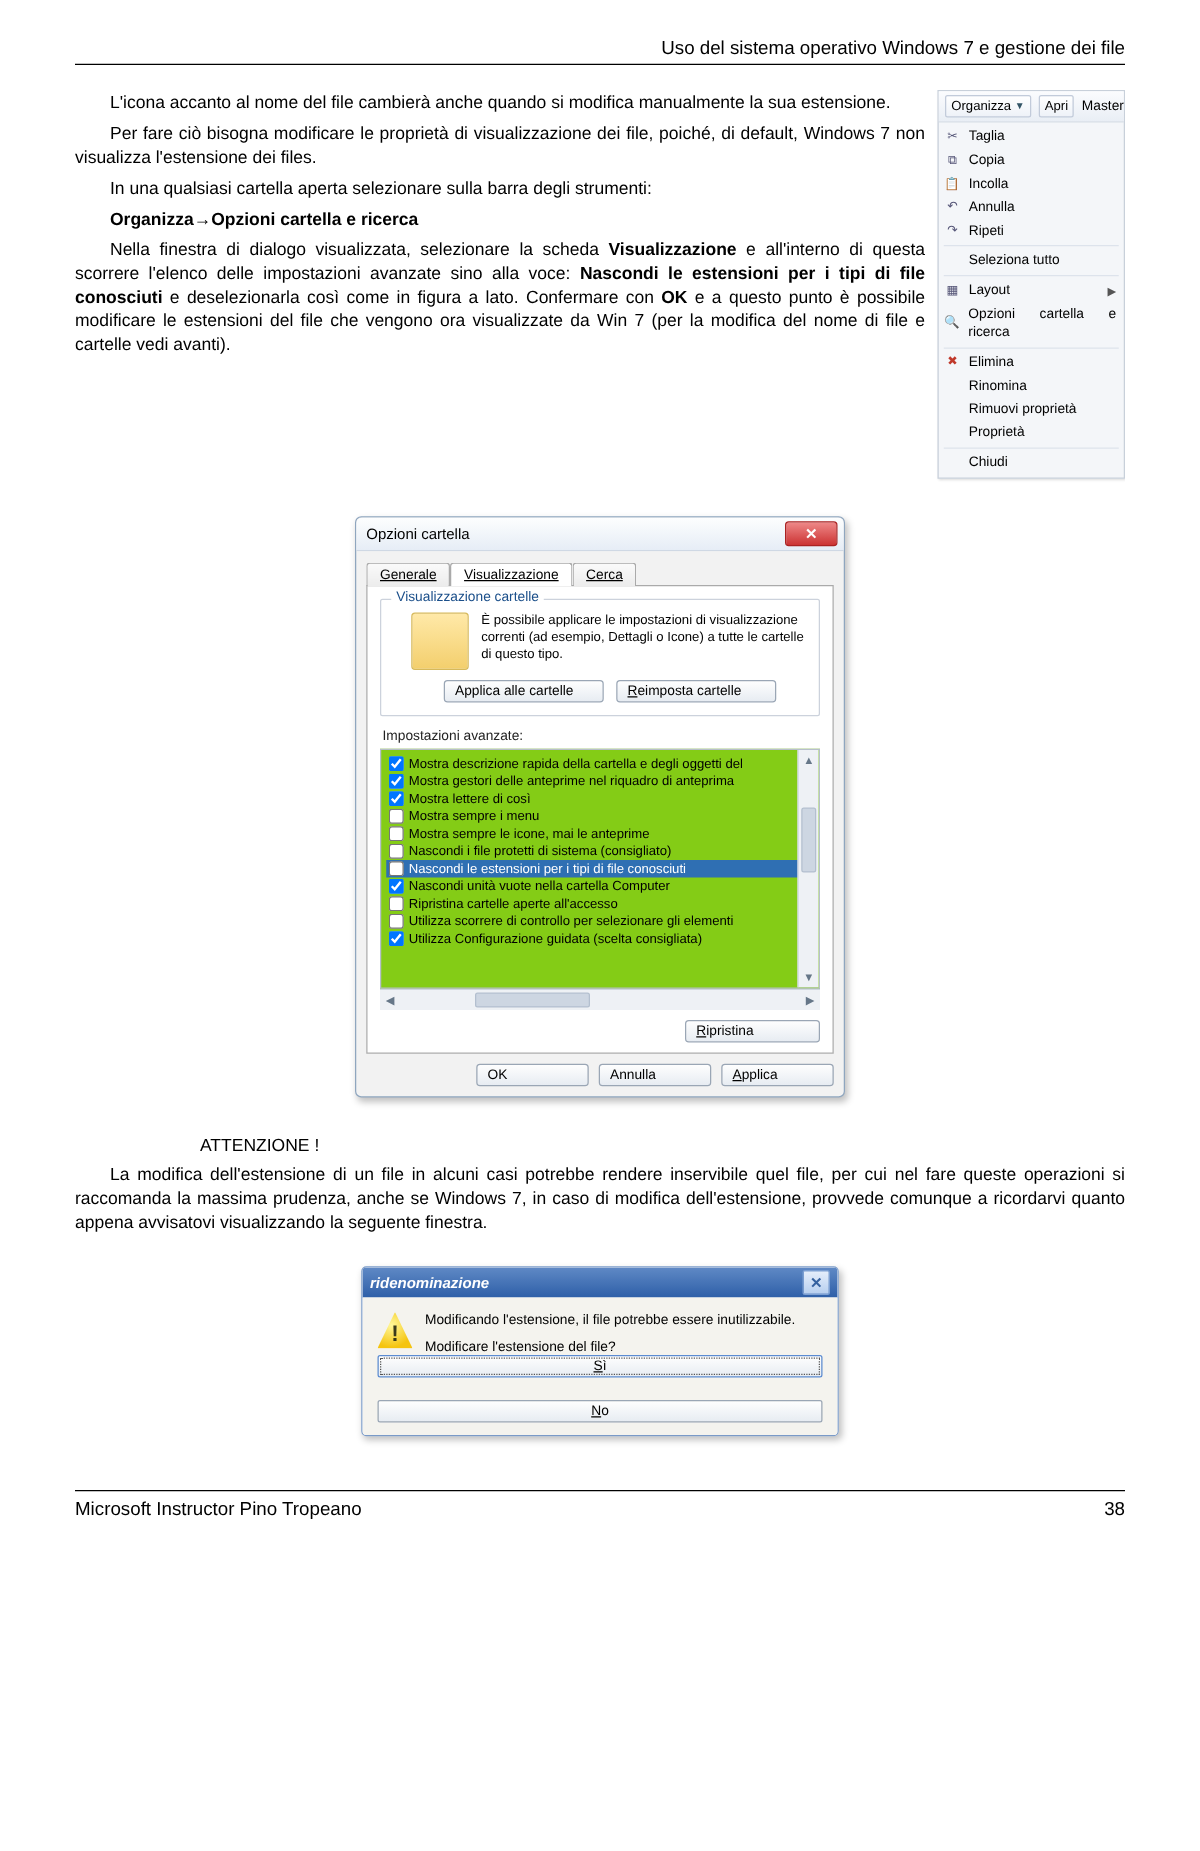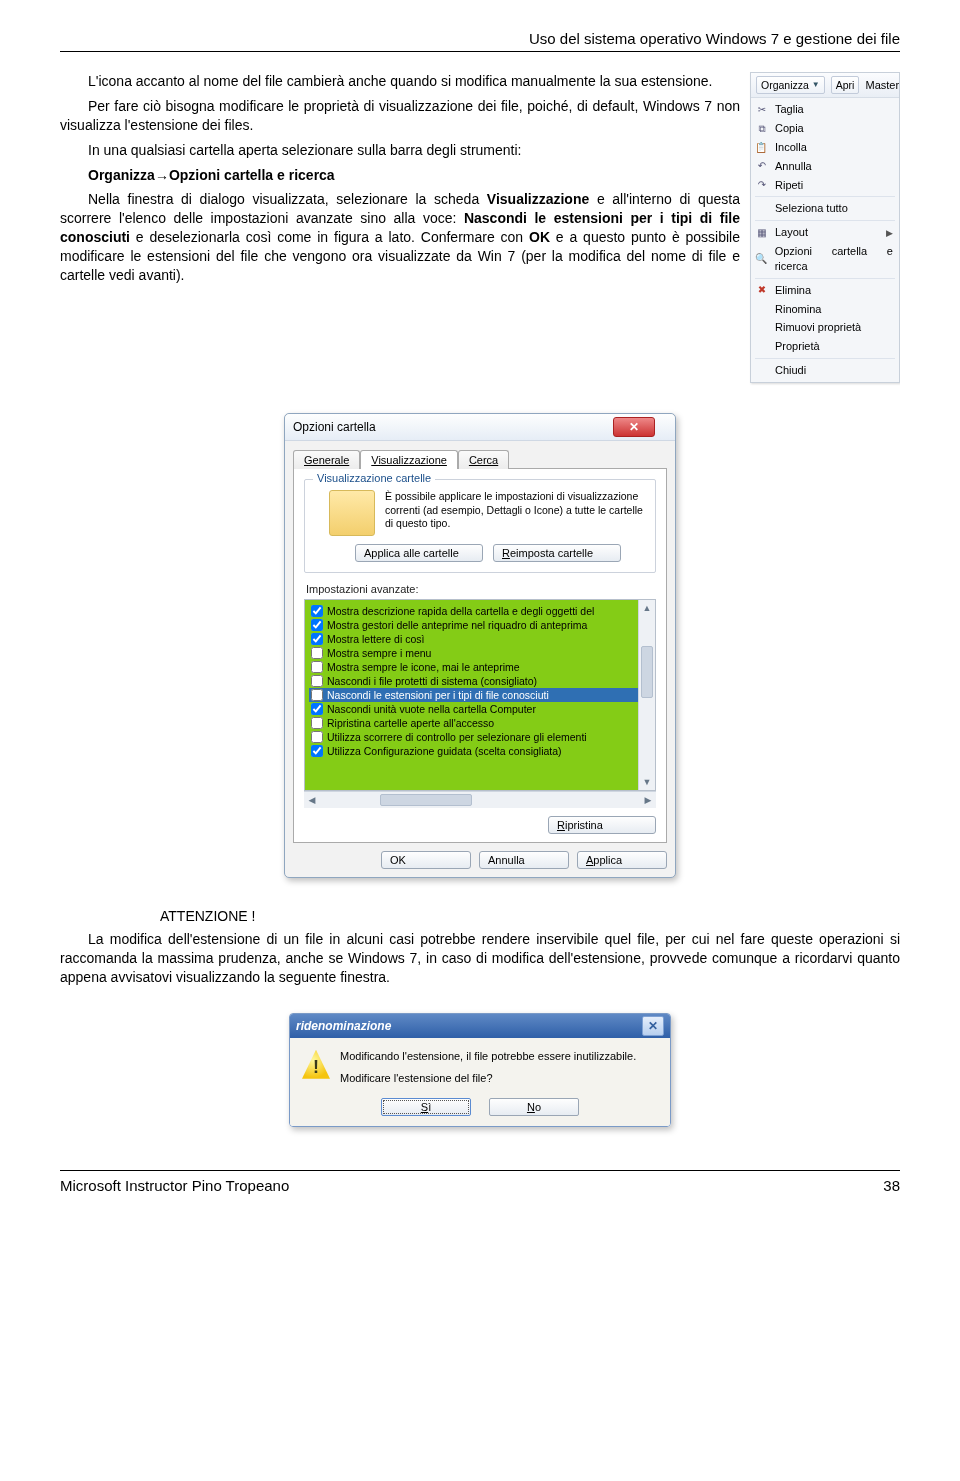--- a/index.html
+++ b/index.html
@@ -79,21 +79,21 @@
     box-shadow:2px 3px 6px rgba(0,0,0,.25);
     font-size:11px;
     vertical-align:top;
   }
   .titlebar {
     height:26px;
     background:linear-gradient(#fdfefe,#e6edf6);
     border-bottom:1px solid #cfd8e4;
     border-radius:5px 5px 0 0;
     display:flex;align-items:center;
-    padding:0 16px 0 8px;
+    padding:0 1px 0 8px;
     font-size:12px;
   }
   .closebtn {
     margin-left:auto;
     width:40px;height:18px;
     background:linear-gradient(#e88,#c33);
     border:1px solid #a22;border-radius:3px;
     color:#fff;display:flex;align-items:center;justify-content:center;
     font-weight:bold;font-size:12px;margin-right:4px;
   }
@@ -190,21 +190,21 @@
   }
   .rename .rbody { background:#f4f3ee; padding:12px 12px 10px 12px;}
   .rename .rrow { display:flex; gap:10px;}
   .warnico {
     width:28px;height:28px;flex:none;
     background:radial-gradient(circle at 40% 35%, #fff89a, #f5c40f 70%);
     clip-path: polygon(50% 0, 100% 100%, 0 100%);
     display:flex;align-items:flex-end;justify-content:center;
     color:#3a3a1a;font-weight:bold;font-size:18px;padding-bottom:1px;
   }
-  .rbtns { display:flex; gap:18px; justify-content:center; margin-top:14px;}
+  .rbtns { display:flex; gap:18px; justify-content:center; flex-direction:column;}
   .rbtn {
     min-width:68px;padding:2px 10px;
     border:1px solid #9aa6b5;border-radius:2px;
     background:linear-gradient(#fefefe,#e7ecf2);
     text-align:center;
   }
   .rbtn.def { outline:1px dotted #555; outline-offset:-3px; border-color:#5b8bd1;}
   
   .footer {
     border-top:1px solid #000;

